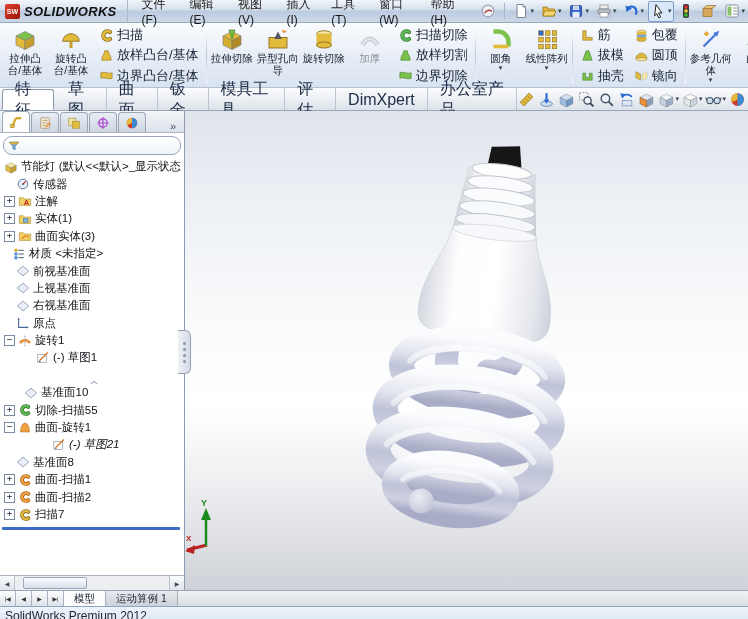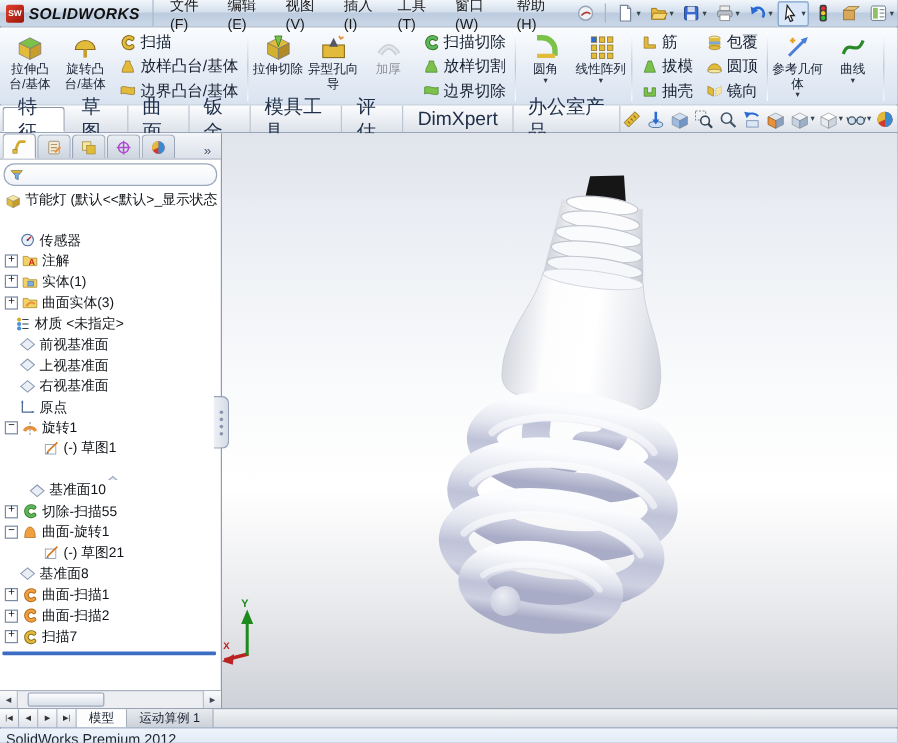--- a/index.html
+++ b/index.html
@@ -269,20 +269,30 @@
     <div class="rbtn-big">
       <span class="icon">
         <svg width="24" height="24" viewBox="0 0 16 16">
           <rect x="2" y="7" width="12" height="7" fill="#e3bb3a" stroke="#8a6d1f" stroke-width=".6"></rect>
           <polygon points="8,3 10.5,8 5.5,8" fill="#556"></polygon>
           <path d="M11,2 l1,1.5 l1.5,-1" stroke="#e8903a" stroke-width="1" fill="none"></path>
         </svg>
       </span>
       <div class="rlabel">异型孔向导</div>
     </div>
+    <div class="rbtn-big">
+      <span class="icon">
+        <svg width="24" height="24" viewBox="0 0 16 16">
+          <ellipse cx="8" cy="4.5" rx="5" ry="2" fill="#f5e6a0" stroke="#8a6d1f" stroke-width=".6"></ellipse>
+          <rect x="3" y="4.5" width="10" height="7.5" fill="#e3bb3a"></rect>
+          <ellipse cx="8" cy="12" rx="5" ry="2" fill="#e3bb3a" stroke="#8a6d1f" stroke-width=".6"></ellipse>
+        </svg>
+      </span>
+      <div class="rlabel">旋转切除</div>
+    </div>
     <div class="rbtn-big disabled">
       <span class="icon">
         <svg width="24" height="24" viewBox="0 0 16 16">
           <path d="M3,12 Q8,4 13,12" stroke="#9aa4b4" stroke-width="3.2" fill="none"></path>
           <path d="M3,12 Q8,4 13,12" stroke="#cfd6e0" stroke-width="1.4" fill="none"></path>
         </svg>
       </span>
       <div class="rlabel">加厚</div>
     </div>
     <div class="rcol">
@@ -597,21 +607,21 @@
         <div class="trow" style="padding-left: 4px;">
           <span class="icon">
             <svg width="14" height="14" viewBox="0 0 16 16">
               <polygon points="2,6 8,3 14,6 8,9" fill="#f5e6a0" stroke="#777" stroke-width=".4"></polygon>
               <polygon points="2,6 8,9 8,15 2,12" fill="#e3bb3a" stroke="#777" stroke-width=".4"></polygon>
               <polygon points="14,6 8,9 8,15 14,12" fill="#c79d2d" stroke="#777" stroke-width=".4"></polygon>
             </svg>
           </span>
           <span class="tlabel">节能灯 (默认&lt;&lt;默认&gt;_显示状态</span>
         </div>
-        <div class="trow" style="padding-left: 4px; margin-top: 16px;">
+        <div class="trow" style="padding-left: 4px;">
           <div class="exsp"></div>
           <span class="icon">
             <svg width="14" height="14" viewBox="0 0 16 16">
               <circle cx="8" cy="8" r="5.5" fill="#e8eef8" stroke="#4a6a9a" stroke-width="1"></circle>
               <line x1="8" y1="8" x2="11.2" y2="5" stroke="#c22" stroke-width="1.3"></line>
               <circle cx="8" cy="8" r="1" fill="#345"></circle>
             </svg>
           </span>
           <span class="tlabel">传感器</span>
         </div>
@@ -746,21 +756,21 @@
         </div>
         <div class="trow" style="padding-left: 4px;">
           <div class="expand">−</div>
           <span class="icon">
             <svg width="14" height="14" viewBox="0 0 16 16">
               <path d="M3,12.5 C3,5.5 5.5,2.5 8,2.5 C10.5,2.5 13,5.5 13,12.5 Z" fill="#f0a040" stroke="#b06a18" stroke-width=".7"></path>
             </svg>
           </span>
           <span class="tlabel">曲面-旋转1</span>
         </div>
-        <div class="trow" style="padding-left: 24px;">
+        <div class="trow" style="padding-left: 40px; font-style: italic;">
           <div class="exsp"></div>
           <span class="icon">
             <svg width="14" height="14" viewBox="0 0 16 16">
               <rect x="2" y="4" width="10" height="9" fill="#fff" stroke="#8a9ab0" stroke-width=".8"></rect>
               <line x1="4.5" y1="10.5" x2="13.5" y2="1.8" stroke="#d87820" stroke-width="1.6"></line>
               <polygon points="3,12.6 5.6,11.9 4,10.4" fill="#555"></polygon>
             </svg>
           </span>
           <span class="tlabel">(-) 草图21</span>
         </div>

